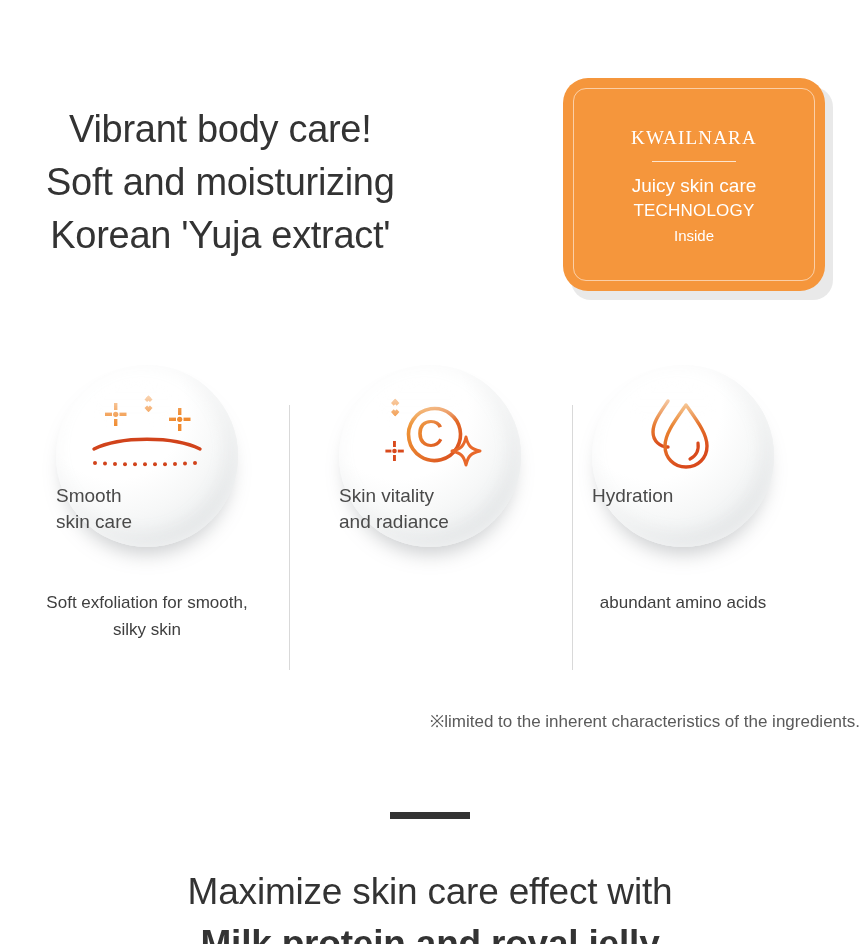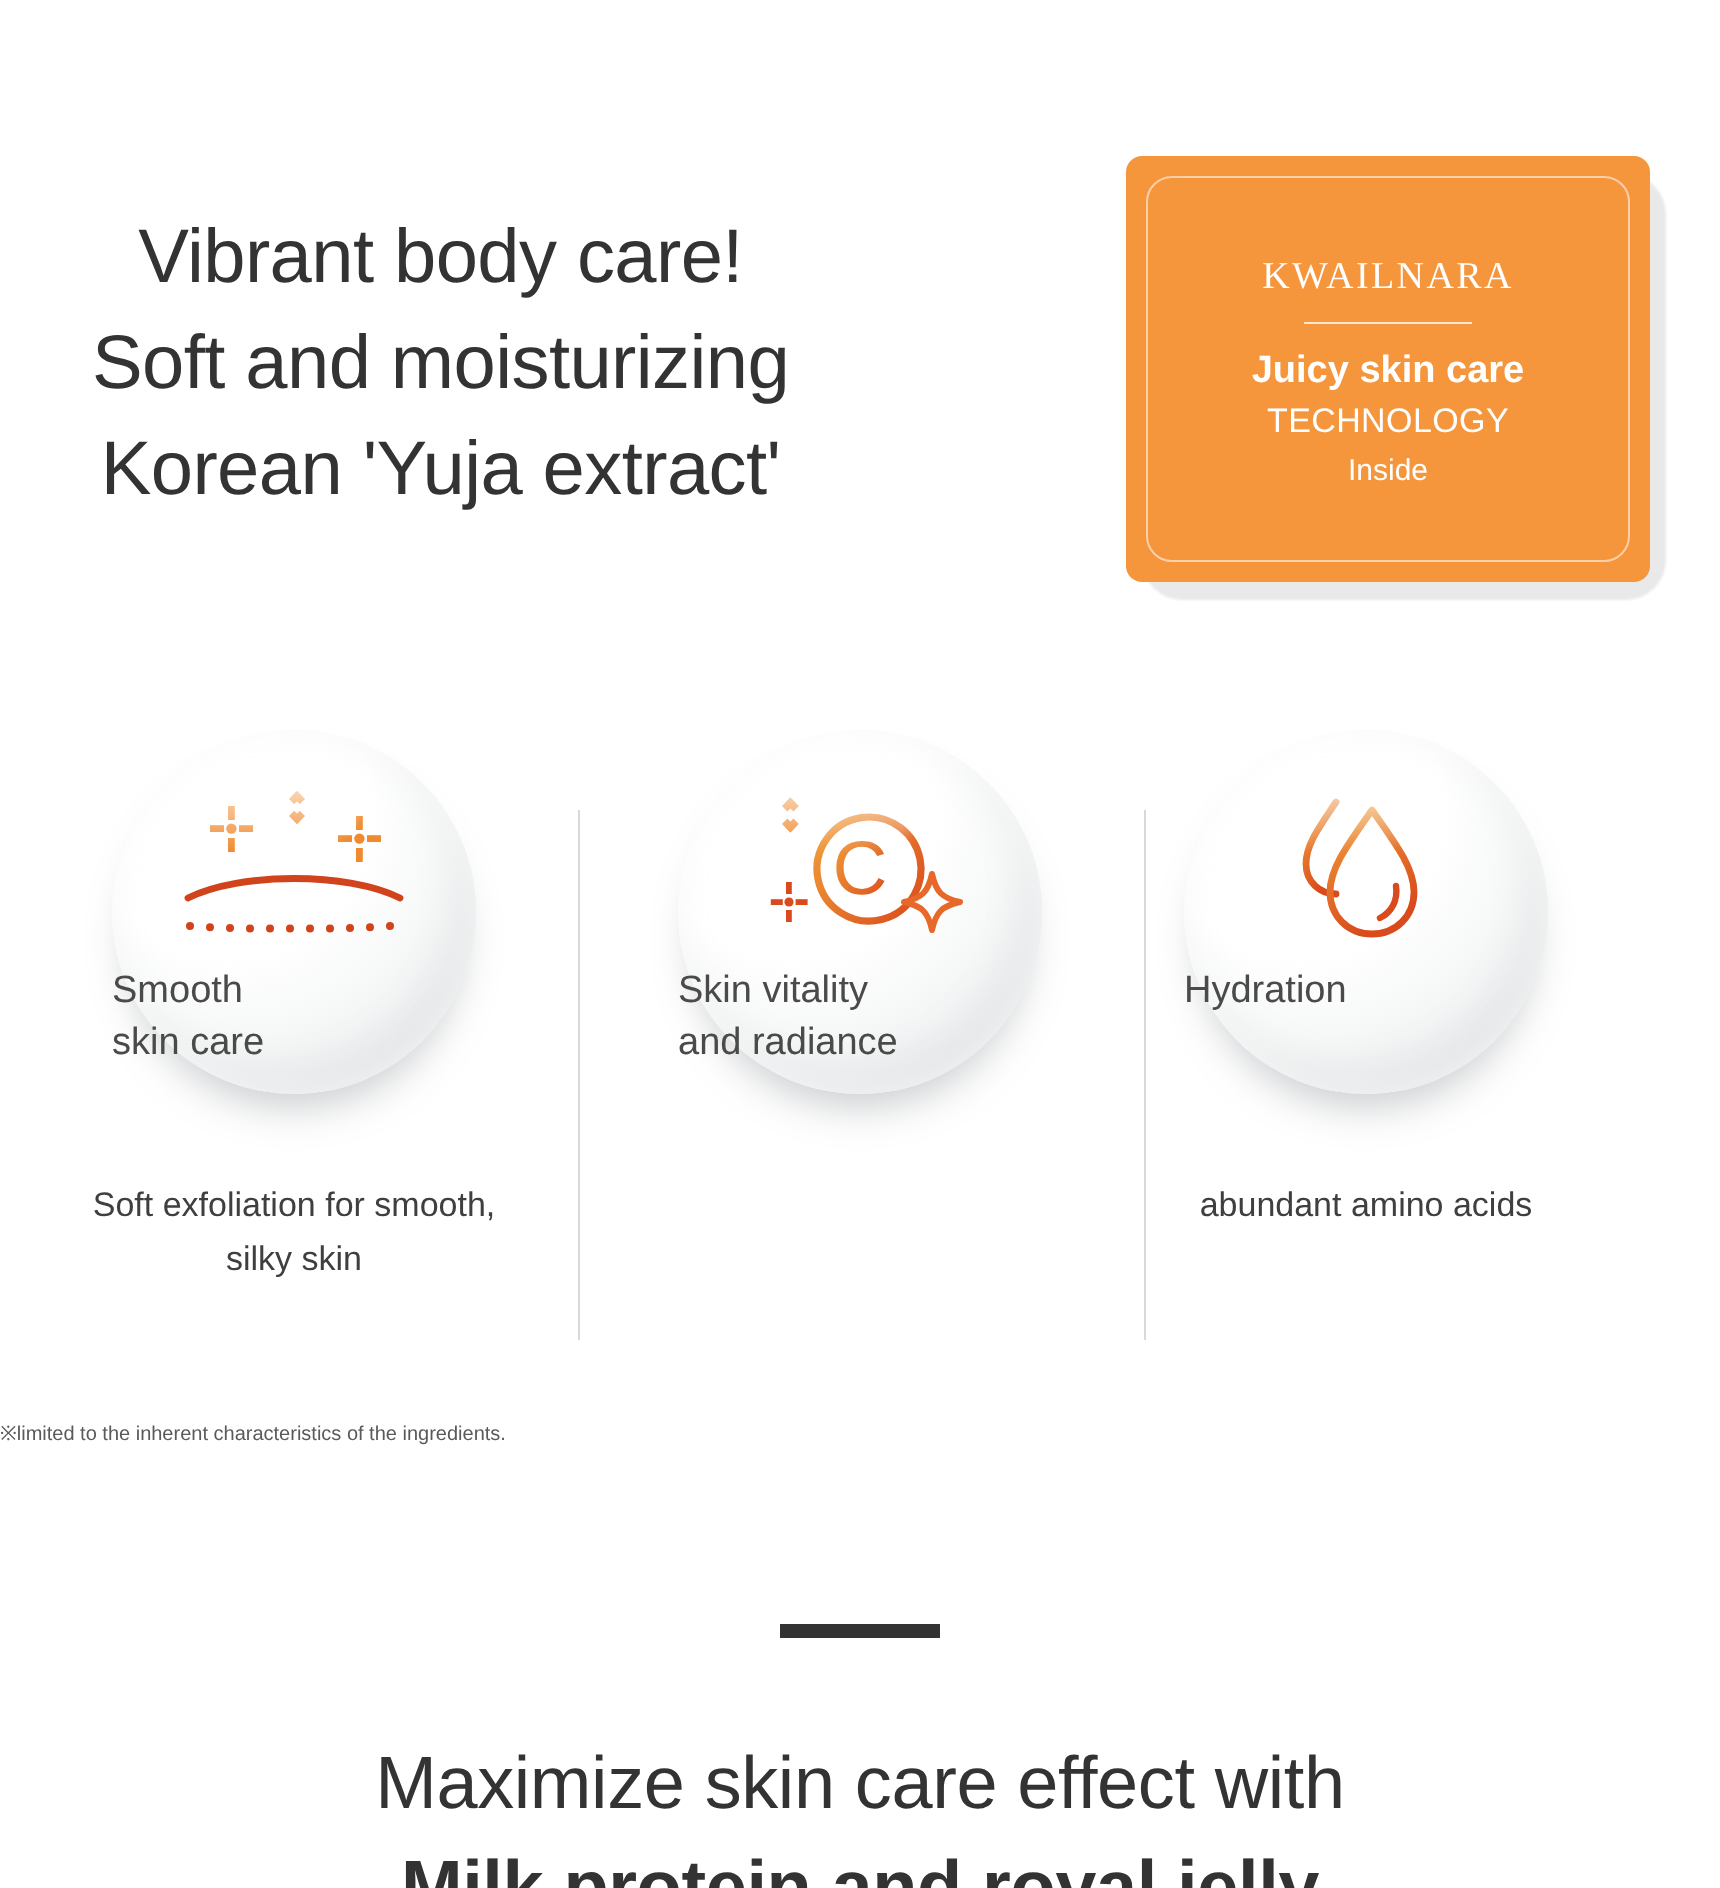--- a/index.html
+++ b/index.html
@@ -22,38 +22,38 @@
   .hero-heading .strong{ font-weight:400; }
 
   
   .badge-wrap{ position:absolute; left:563px; top:78px; width:270px; height:222px; }
   .badge-shadow{
     position:absolute; left:8px; top:9px; width:262px; height:213px;
     background:#d8d8d8; border-radius:20px; filter:blur(0.5px); opacity:.55;
   }
   .badge{
     position:absolute; left:0; top:0; width:262px; height:213px;
-    background:#f5963c; border-radius:8px;
+    background:#f5963c; border-radius:25px;
     display:flex; align-items:center; justify-content:center;
   }
   .badge-inner{
     position:absolute; left:10px; top:10px; right:10px; bottom:10px;
     border:1.5px solid rgba(255,255,255,.55); border-radius:13px;
   }
   .badge-content{ position:relative; text-align:center; color:#ffffff; width:100%; }
   .badge-brand{
     font-family:"Liberation Serif", serif;
     font-size:27px; letter-spacing:1.2px; line-height:1;
     font-variant:small-caps; text-transform:lowercase;
   }
   .badge-rule{
     width:84px; height:1px; background:rgba(255,255,255,.75);
     margin:12px auto 11px;
   }
-  .badge-l1{ font-size:19px; line-height:25px; font-weight:700; }
+  .badge-l1{ font-size:19px; line-height:25px; font-weight:400; }
   .badge-l2{ font-size:17px; line-height:26px; font-weight:400; letter-spacing:.2px; }
   .badge-l3{ font-size:15px; line-height:24px; font-weight:400; }
 
   
   .features{ position:absolute; left:0; top:365px; width:860px; height:300px; }
   .feature{ position:absolute; top:0; width:286px; height:300px; }
   .f0{ left:4px; } .f1{ left:287px; } .f2{ left:540px; }
 
   .divider{
     position:absolute; top:40px; width:1px; height:265px;
@@ -87,22 +87,22 @@
     color:#4a4a4a; font-weight:400;
   }
   .feature-caption{
     position:absolute; left:0; right:0; top:224px;
     text-align:center; font-size:17px; line-height:27px;
     color:#3f3f3f; font-weight:400;
   }
 
   
   .footnote{
-    position:absolute; left:0; right:0; top:709px;
-    text-align:left; font-size:10px; color:#5a5a5a;
+    position:absolute; left:12px; right:0; top:709px;
+    text-align:right; font-size:17px; color:#5a5a5a;
   }
 
   
   .rule-bar{
     position:absolute; left:50%; top:812px; transform:translateX(-50%);
     width:80px; height:7px; background:#333333;
   }
   .bottom-heading{
     position:absolute; left:0; right:0; top:866px;
     text-align:center; font-size:37px; line-height:52px;

